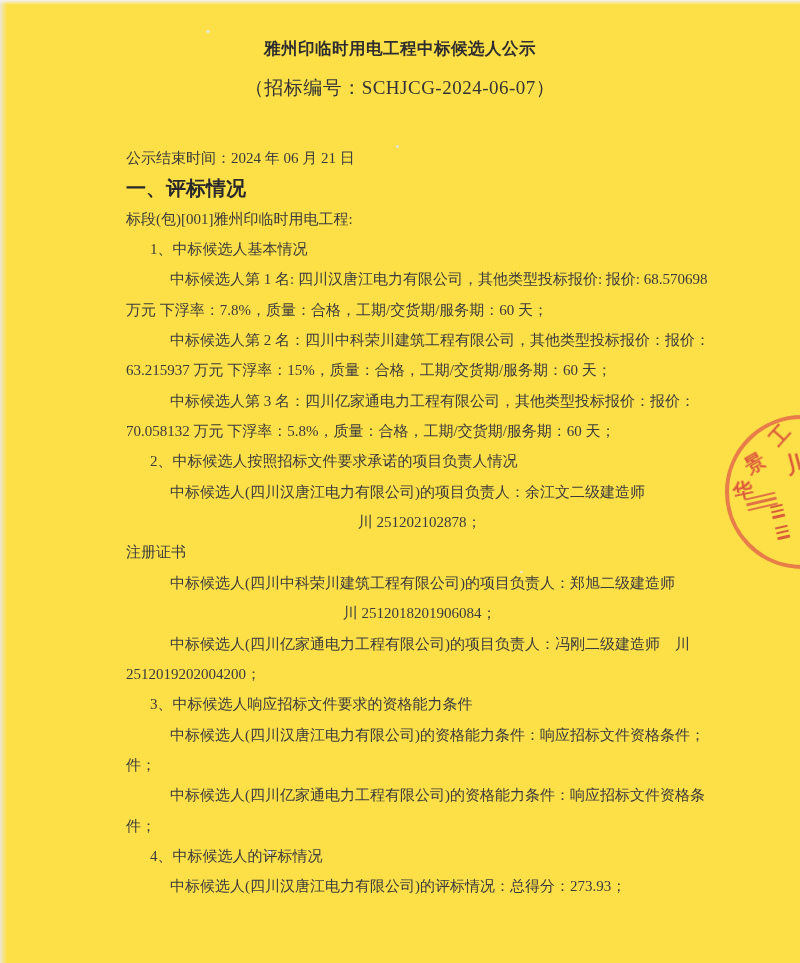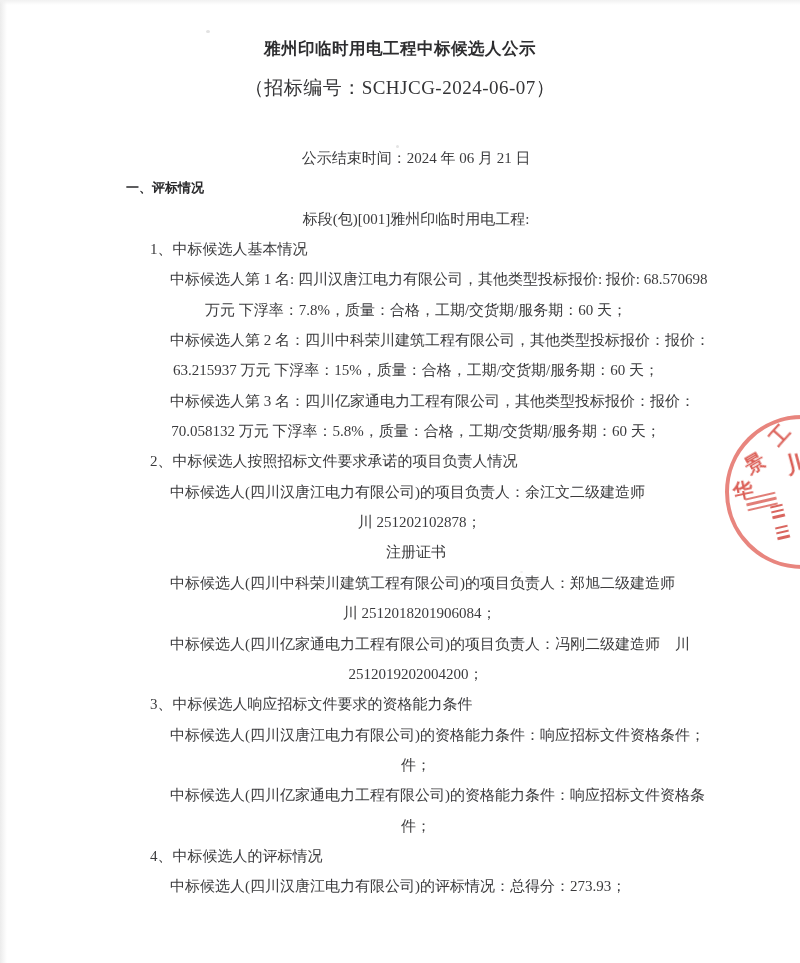--- a/index.html
+++ b/index.html
@@ -1,20 +1,20 @@
 <!DOCTYPE html>
 <html><head>
 <meta charset="utf-8">
 <style>
   html,body{margin:0;padding:0;background:#e9e9e9;}
   .page{
     position:relative;
     width:800px;height:963px;
     margin:0 auto;
-    background:#ffffff;
+    background:#fde047;
     overflow:hidden;
     font-family:"Liberation Serif","DejaVu Serif",serif;
     color:#3a3a3c;
   }
   .edge-shade{
     position:absolute;left:0;top:0;width:7px;height:100%;
     background:linear-gradient(90deg,#e8e8e8, rgba(255,255,255,0));
     opacity:.85;pointer-events:none;
   }
   .top-shade{
@@ -33,24 +33,24 @@
     margin:0;text-align:center;
     font-size:19px;font-weight:normal;color:#333335;
     letter-spacing:.5px;
   }
   .body-text{
     position:absolute;left:126px;top:143px;width:580px;
     font-size:15px;line-height:30.35px;
     white-space:nowrap;
   }
   .line{height:30.35px;}
-  .line.heading{font-weight:bold;font-size:13px;color:#29292b;}
+  .line.heading{font-weight:bold;font-size:20px;color:#29292b;}
   .line.num{padding-left:24px;}
   .line.para{padding-left:44px;}
-  .line.flush{padding-left:0;text-align:center;}
+  .line.flush{padding-left:0;}
   .line.flush-sp{padding-left:7px;text-align:center;}
 
   
   .stamp{position:absolute;left:0;top:0;width:800px;height:963px;pointer-events:none;}
   .stamp-ring{
     position:absolute;left:725px;top:415px;width:146px;height:146px;
     border:4px solid rgba(223,86,76,.72);
     border-radius:50%;
     filter:blur(.4px);
   }

